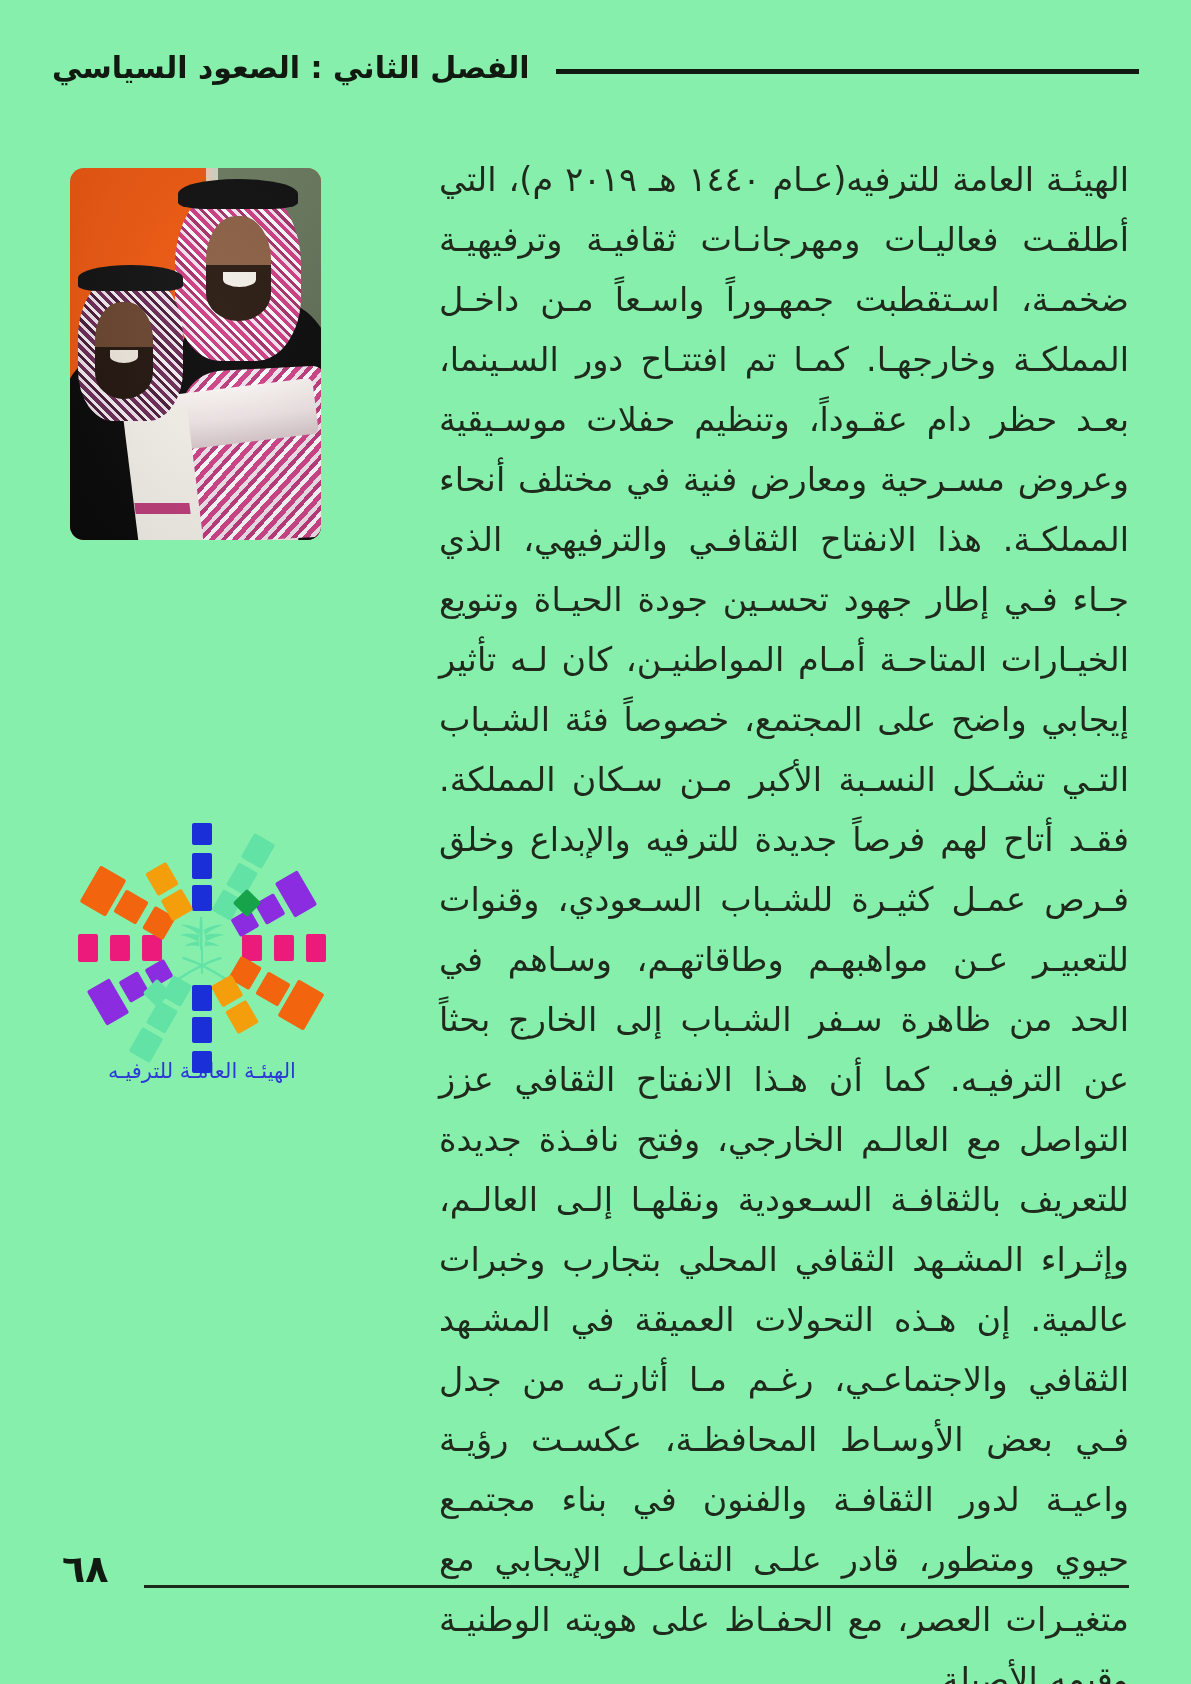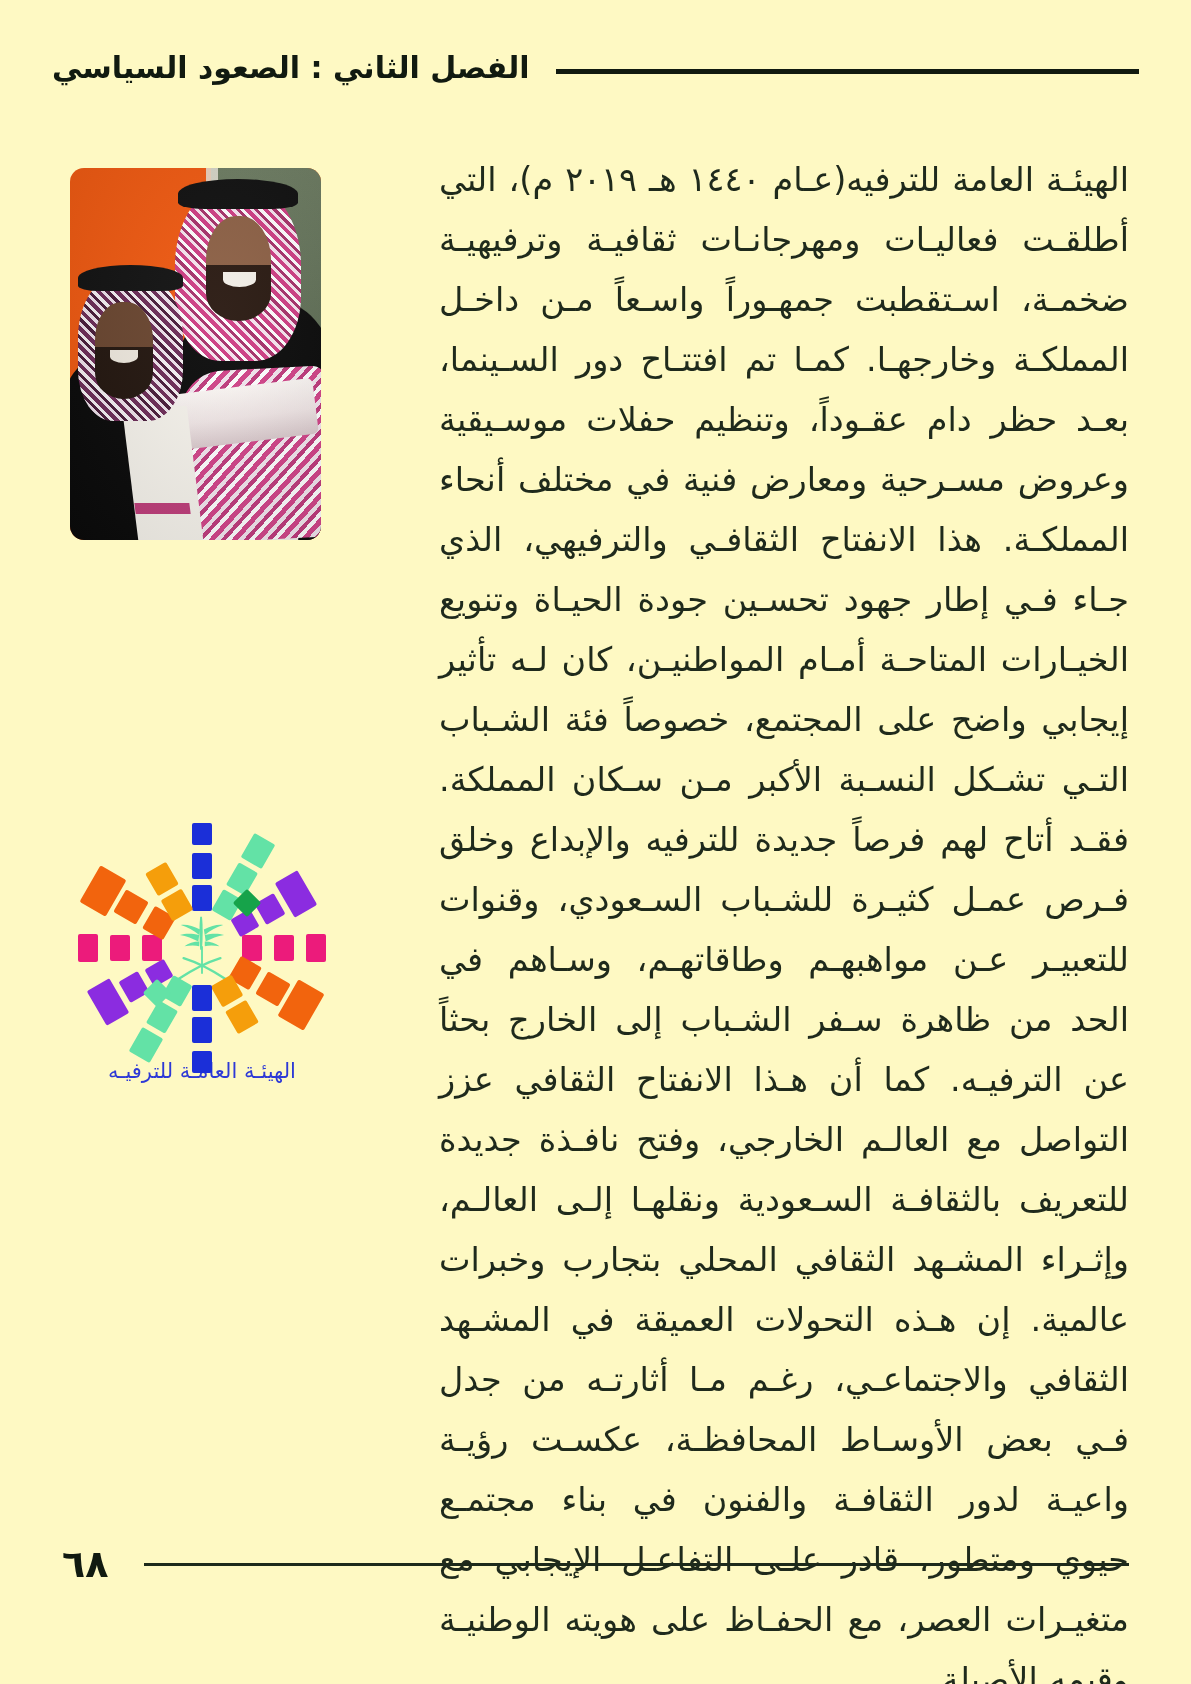--- a/index.html
+++ b/index.html
@@ -14,21 +14,21 @@
     position: relative;
     overflow: hidden;
     font-family: "DejaVu Sans", "Liberation Sans", sans-serif;
     color: #1d2a1b;
   }
 
   
   .page {
     position: absolute;
     inset: 0;
-    background: #fef9c3;
+    background: #86efac;
   }
 
   
   .running-head {
     position: absolute;
     top: 42px;
     left: 52px;
     right: 52px;
     height: 52px;
     display: flex;
@@ -328,21 +328,21 @@
 
   
   .folio {
     position: absolute;
     bottom: 96px;
     left: 62px;
     right: 62px;
     height: 48px;
     display: flex;
     flex-direction: row;
-    align-items: center;
+    align-items: flex-end;
     gap: 36px;
   }
   .folio .rule {
     flex: 1 1 auto;
     height: 3px;
     background: #1d2a1b;
   }
   .folio .page-number {
     flex: 0 0 auto;
     font-size: 38px;

